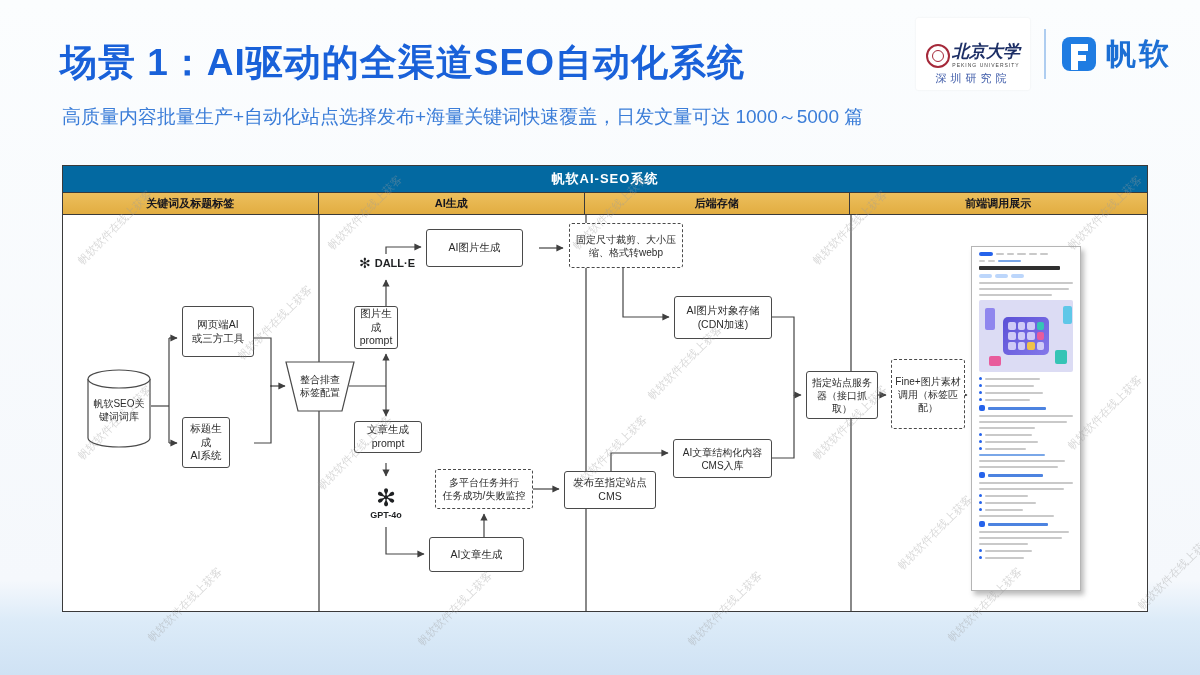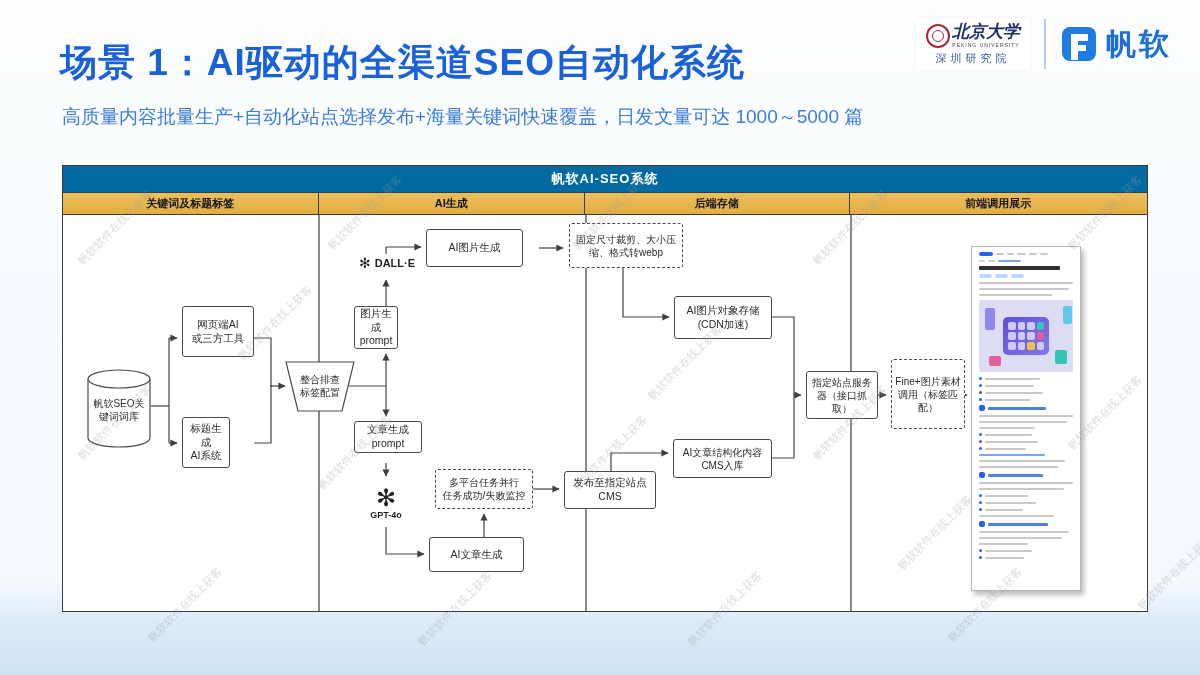--- a/index.html
+++ b/index.html
@@ -5,21 +5,21 @@
   html,body{margin:0;padding:0;background:#dfe3e8;}
   *{box-sizing:border-box;}
   .slide{position:relative;width:1200px;height:675px;margin:0 auto;overflow:hidden;
     font-family:"Liberation Sans",sans-serif;
     background:linear-gradient(180deg,#fbfdfe 0%,#f5f8fc 86%,#dcebf8 92%,#cfe2f4 100%);}
   
   .page-title{position:absolute;left:60px;top:38px;font-size:37px;font-weight:bold;color:#1961d9;letter-spacing:1px;}
   .page-subtitle{position:absolute;left:62px;top:104px;font-size:19px;color:#3b7dd8;}
   .logo-area{position:absolute;right:28px;top:18px;display:flex;align-items:center;gap:14px;}
   .pku-card{background:#fff;padding:5px 10px 4px;border-radius:2px;text-align:center;box-shadow:0 0 2px rgba(0,0,0,.08);}
-  .pku-row{display:flex;align-items:center;gap:2px;}
+  .pku-row{display:flex;align-items:center;gap:2px;margin-top:20px;}
   .pku-seal{width:24px;height:24px;border-radius:50%;border:2px solid #a5293a;position:relative;flex:0 0 auto;}
   .pku-seal::after{content:"";position:absolute;left:4px;top:4px;right:4px;bottom:4px;border-radius:50%;border:1px solid #a5293a;}
   .pku-zh{font-family:"DejaVu Serif",serif;font-style:italic;font-weight:bold;font-size:17px;color:#1d2f66;line-height:1;}
   .pku-en{font-size:5px;letter-spacing:1px;color:#444;margin-top:2px;}
   .pku-sub{font-size:11px;letter-spacing:4px;color:#3d5aa8;margin-top:3px;}
   .logo-divider{width:2px;height:50px;background:#aecdf0;}
   .fr-logo{display:flex;align-items:center;gap:8px;}
   .fr-icon{width:38px;height:38px;}
   .fr-text{font-size:30px;font-weight:bold;color:#1c6fd4;letter-spacing:3px;}
   

